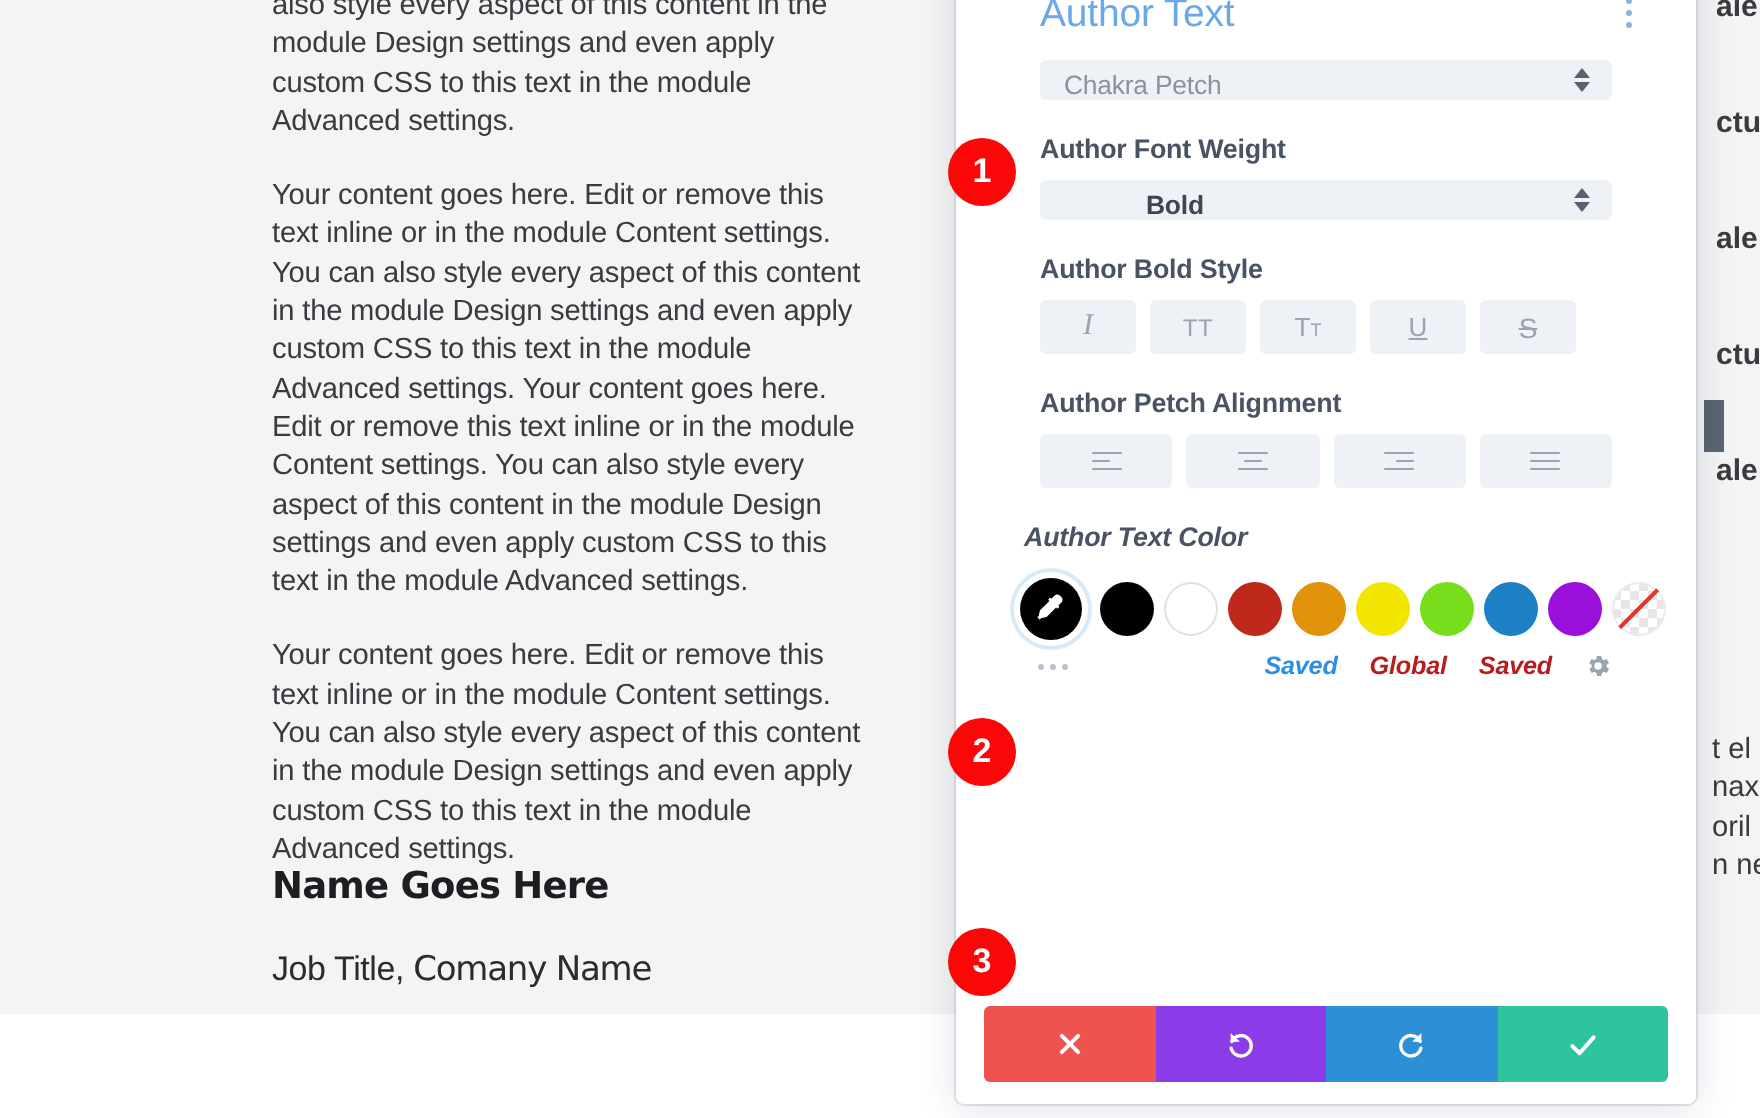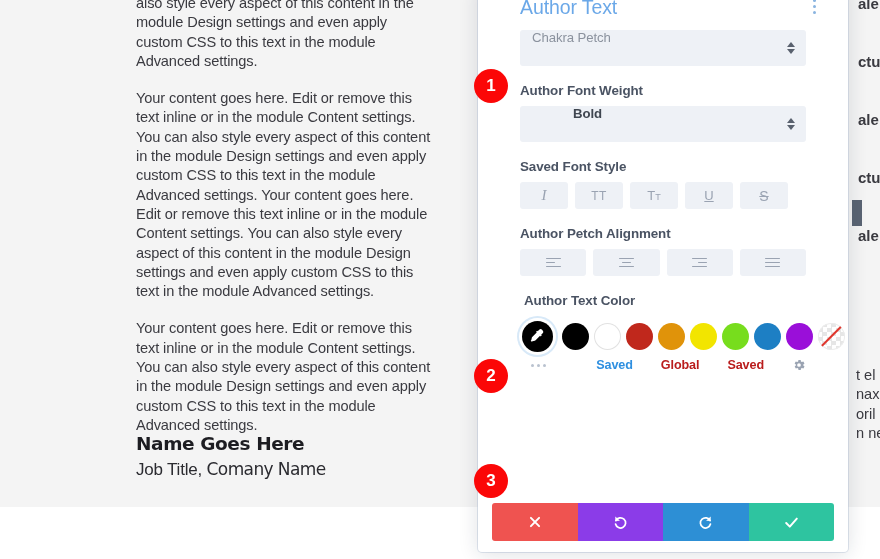--- a/index.html
+++ b/index.html
@@ -45,21 +45,21 @@
     color: #1d1d22;
     letter-spacing: -0.4px;
     line-height: 24px;
   }
   .author-job {
     font-family: "Liberation Sans", sans-serif;
     font-size: 17px;
     color: #2b2b30;
     line-height: 24px;
     letter-spacing: -0.2px;
-    margin-top: 1px;
+    margin-top: 17px;
   }
   .author-job .co {
     font-family: "DejaVu Sans", sans-serif;
     letter-spacing: -0.6px;
   }
 
   
   .right-col {
     position: absolute; left: 858px; top: -6px;
     width: 120px;
@@ -129,24 +129,24 @@
   .field-label {
     font-size: 13.4px;
     font-weight: 700;
     color: #4a5363;
     letter-spacing: -0.1px;
     margin-bottom: 8px;
     display: block;
   }
   .select-box {
     position: relative;
-    height: 36px;
+    height: 20px;
     background: #eef1f6;
     border-radius: 3px;
-    display: flex; align-items: flex-start;
+    display: flex; align-items: flex-end;
     padding: 0 26px 0 12px;
     cursor: pointer;
   }
   .select-box .val {
     font-size: 13.2px;
     color: #8b929e;
     letter-spacing: -0.1px;
   }
   .select-box.bold .val { color: #3f4650; font-weight: 700; padding-left: 41px; }
   .select-arrows {
@@ -243,21 +243,21 @@
     display: flex; align-items: center;
     height: 22px;
     margin-top: -2px;
     margin-left: 2px;
   }
   .dots3 {
     display: flex; gap: 3px; width: 60px; padding-left: 9px;
     cursor: pointer;
   }
   .dots3 i { width: 3px; height: 3px; border-radius: 50%; background: #b9c2cf; display: block; }
-  .meta-links { margin-left: auto; display: flex; align-items: center; gap: 28px; }
+  .meta-links { margin-left: auto; display: flex; align-items: center; gap: 16px; }
   .meta-link {
     font-size: 12.6px; font-weight: 700; color: #b91c1c; cursor: pointer;
     letter-spacing: -0.1px;
   }
   .meta-link.active { color: #2e8fe0; }
   .gear { width: 14px; height: 14px; cursor: pointer; }
 
   
   .slider-row { display: flex; align-items: center; }
   .slider-track {
@@ -396,21 +396,21 @@
           <div class="select-box bold">
             <span class="val">Bold</span>
             <span class="select-arrows">
               <span class="up"></span>
                 <span class="dn"></span>
             </span>
           </div>
         </div>
 
         <div class="field">
-          <label class="field-label">Saved Font Style</label>
+          <label class="field-label">Author Bold Style</label>
           <div class="btn-row">
             <div class="style-btn">
               <span class="it">I</span>
             </div>
             <div class="style-btn">
               <span class="tt">TT</span>
             </div>
             <div class="style-btn">
               <span class="tsm">T<small>T</small></span>
             </div>
@@ -450,21 +450,21 @@
             <div class="align-btn">
               <span class="align-icon align-just">
                   <i></i>
                   <i></i>
                   <i></i>
                 </span>
             </div>
           </div>
         </div>
 
-        <div class="field" style="padding-left:42px;">
+        <div class="field" style="padding-left:30px;font-style:italic;">
           <label class="field-label" style="margin-left:4px;">Author Text Color</label>
           <div class="color-row">
             <div class="swatch eyedropper">
               <svg width="17" height="17" viewBox="0 0 24 24" aria-hidden="true">
                 <path d="M18.4 2.6a2.8 2.8 0 0 0-4 0l-2.1 2.1-.8-.8-1.5 1.5.9.9-6.3 6.3c-.3.3-.5.7-.6 1.1L3.3 17l-.9.9 1.6 1.6.9-.9 3.3-.7c.4-.1.8-.3 1.1-.6l6.3-6.3.9.9 1.5-1.5-.8-.8 2.1-2.1a2.8 2.8 0 0 0 0-4z" fill="#ffffff"></path>
               </svg>
             </div>
             <div class="swatch" style="background:#000000"></div>
             <div class="swatch white"></div>
             <div class="swatch" style="background:#C0281C"></div>

